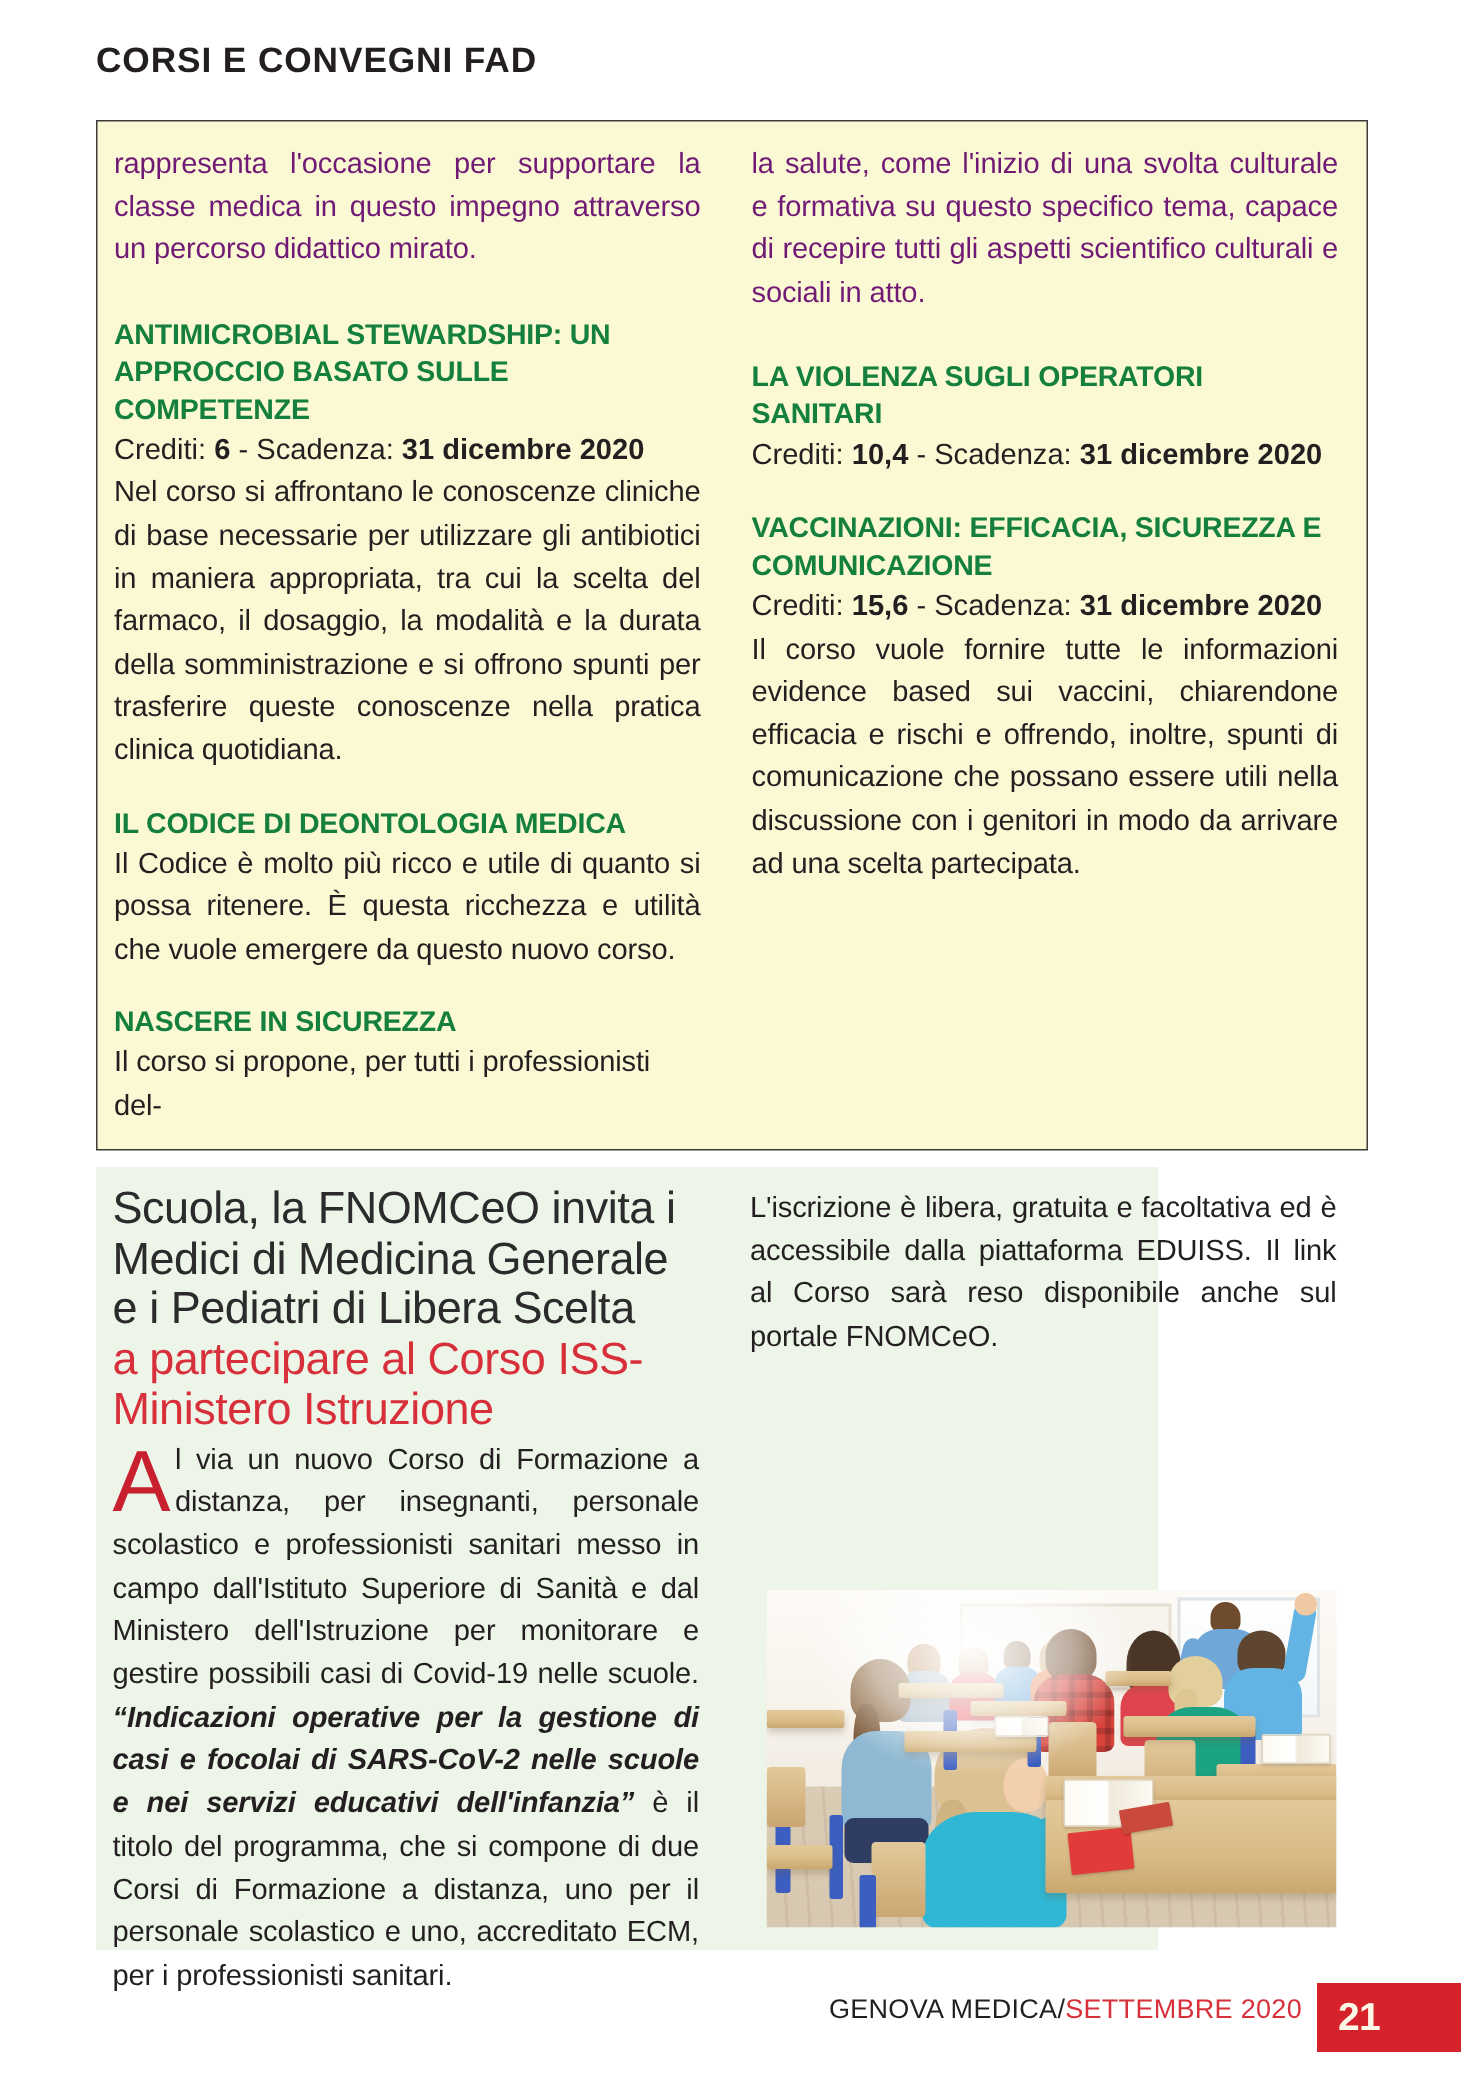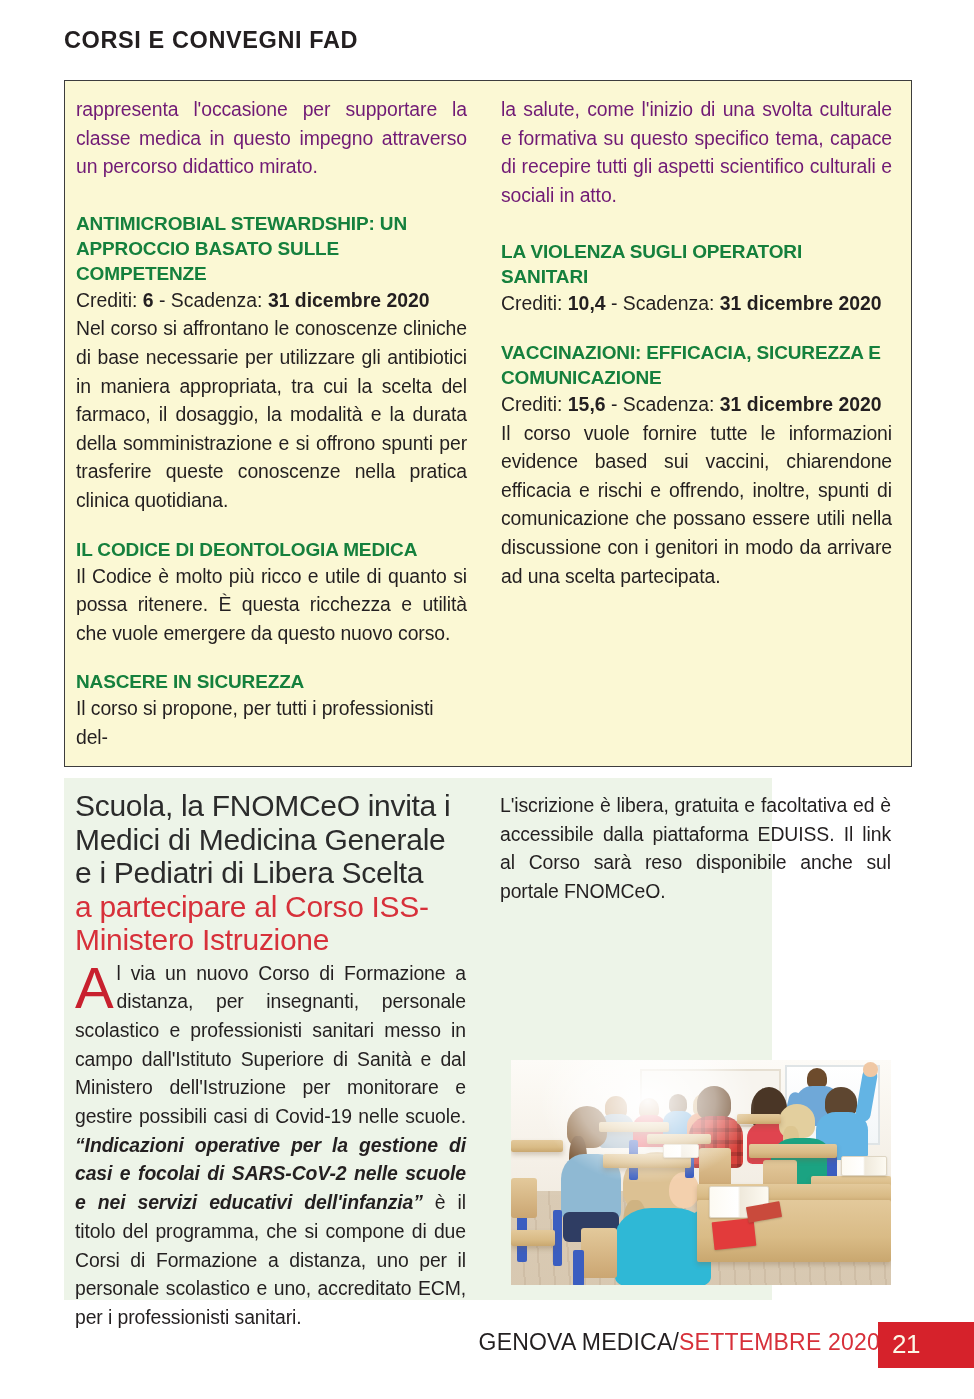--- a/index.html
+++ b/index.html
@@ -255,44 +255,44 @@
   
   .footer {
     position: absolute;
     left: 0;
     top: 1322px;
     width: 974px;
     height: 46px;
   }
   .footer-text {
     position: absolute;
-    right: 94px;
+    right: 106px;
     top: 7px;
-    font-size: 23px;
+    font-size: 18px;
     letter-spacing: 0.2px;
     white-space: nowrap;
     font-family: "Liberation Sans", sans-serif;
   }
   .footer-text .dark { color: #231f20; }
   .footer-text .red  { color: #d7303a; }
   .page-num-box {
     position: absolute;
     right: 0;
     top: 0;
     width: 96px;
     height: 46px;
     background: #d6222b;
   }
   .page-num {
     position: absolute;
     left: 14px;
     top: 7px;
     color: #fdf7e7;
     font-size: 26px;
-    font-weight: normal;
+    font-weight: bold;
     letter-spacing: -0.5px;
     text-align: center;
   }
 </style>
 </head>
 <body>
 
 <div class="page-header">CORSI E CONVEGNI FAD</div>
 
 <div class="fad-box">

